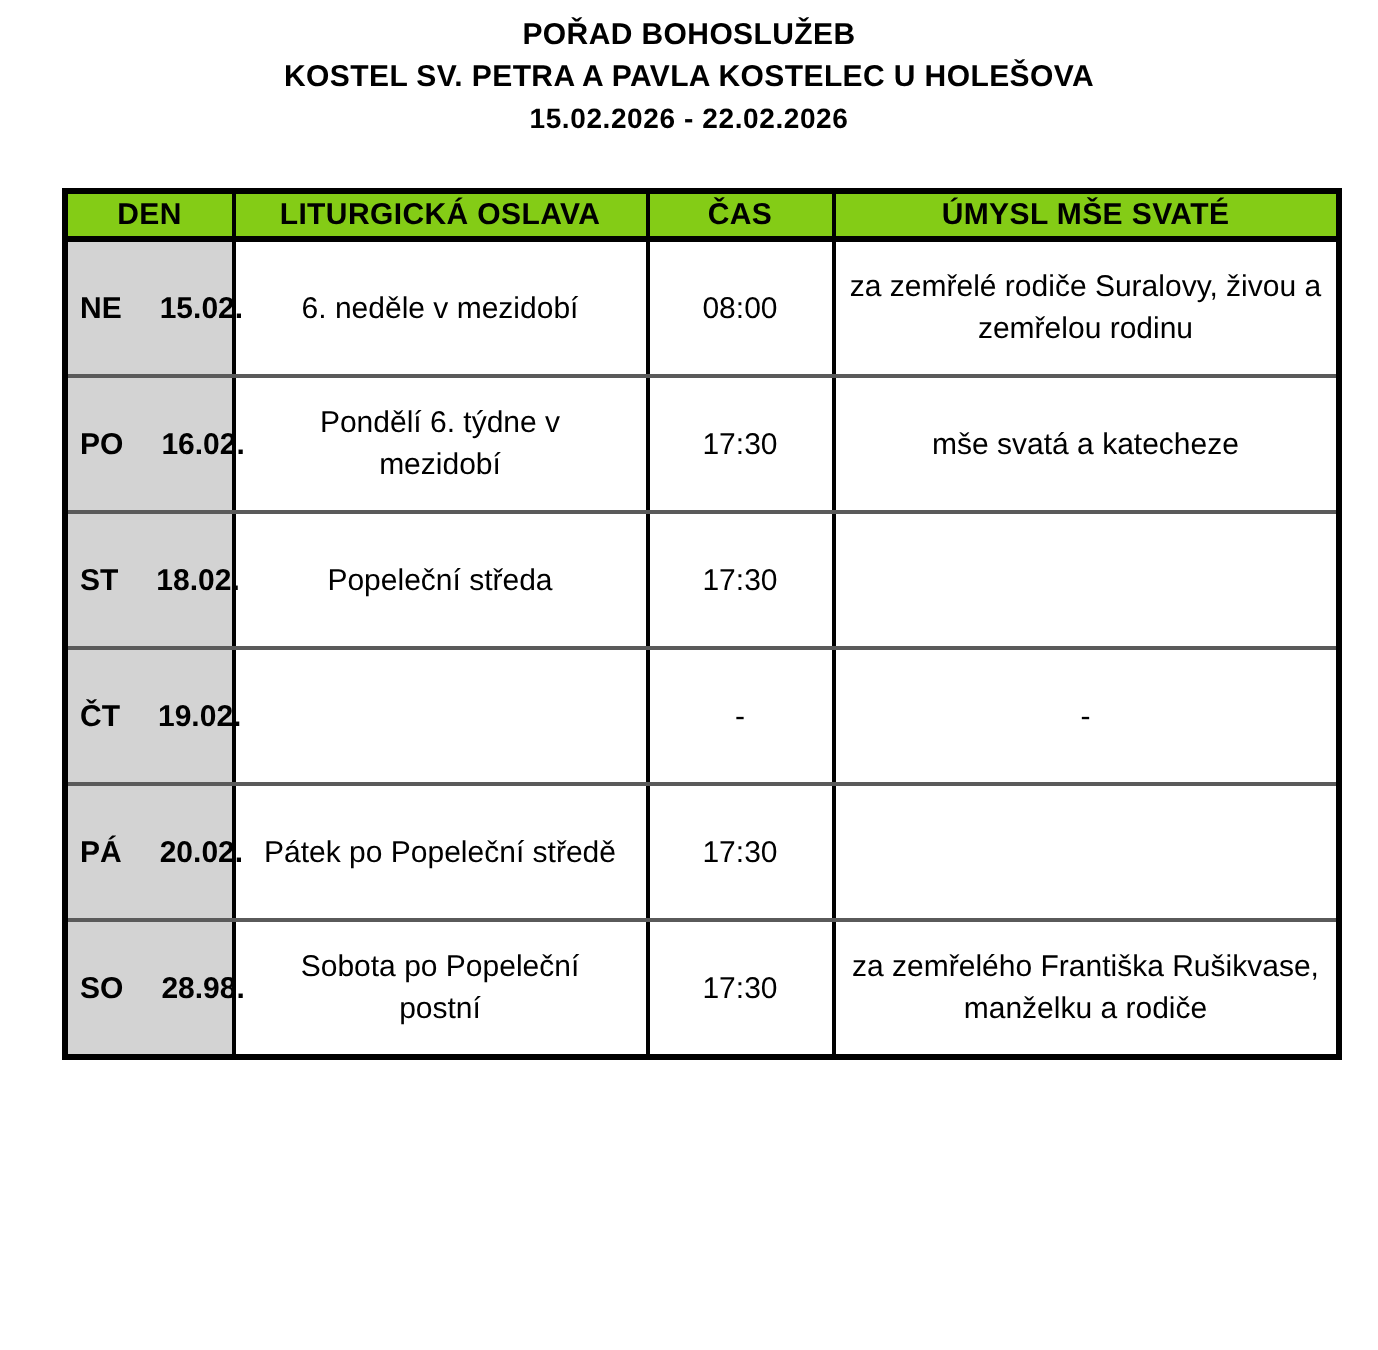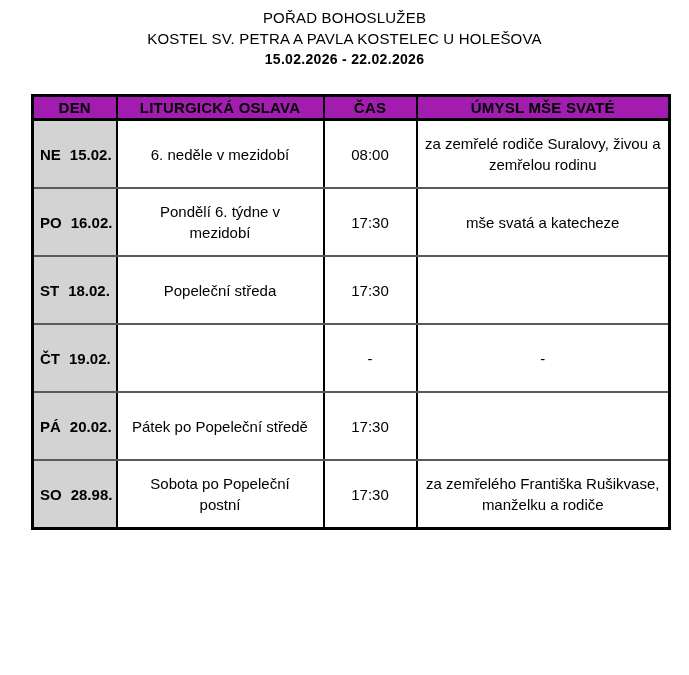--- a/index.html
+++ b/index.html
@@ -11,21 +11,21 @@
     font-family: "Liberation Sans", sans-serif;
     color: #000000;
     overflow: hidden;
   }
   .doc-header {
     padding-top: 7px;
     text-align: center;
   }
   .doc-title, .doc-subtitle {
     font-size: 15px;
-    font-weight: normal;
+    font-weight: bold;
     line-height: 21px;
     letter-spacing: 0.2px;
   }
   .doc-daterange {
     font-size: 14px;
     font-weight: bold;
     line-height: 21px;
     letter-spacing: 0.3px;
   }
   table.schedule {
@@ -33,21 +33,21 @@
     table-layout: fixed;
     margin: 24px 0 0 31px;
     width: 637px;
     border: 3px solid #000000;
   }
   col.c-day  { width: 84px; }
   col.c-cel  { width: 207px; }
   col.c-time { width: 93px; }
   col.c-int  { width: 253px; }
   th {
-    background: #a21caf;
+    background: #84cc16;
     border-left: 2px solid #000000;
     border-right: 2px solid #000000;
     border-bottom: 3px solid #000000;
     font-size: 15px;
     font-weight: bold;
     height: 19px;
     padding: 1px 16px;
     letter-spacing: 0.2px;
   }
   td {
@@ -61,21 +61,21 @@
     height: 66px;
     padding: 0 4px;
     line-height: 21px;
   }
   td.day-cell {
     background: #d3d3d3;
     font-weight: bold;
     text-align: left;
     padding-left: 6px;
   }
-  td.day-cell .day-date { margin-left: 9px; }
+  td.day-cell .day-date { margin-left: 19px; }
   .wrap-narrow { display: inline-block; max-width: 160px; }
   .wrap-mid    { display: inline-block; max-width: 172px; }
 </style>
 </head>
 <body>
 
 <div class="doc-header">
   <div class="doc-title">POŘAD BOHOSLUŽEB</div>
   <div class="doc-subtitle">KOSTEL SV. PETRA A PAVLA KOSTELEC U HOLEŠOVA</div>
   <div class="doc-daterange">15.02.2026 - 22.02.2026</div>

